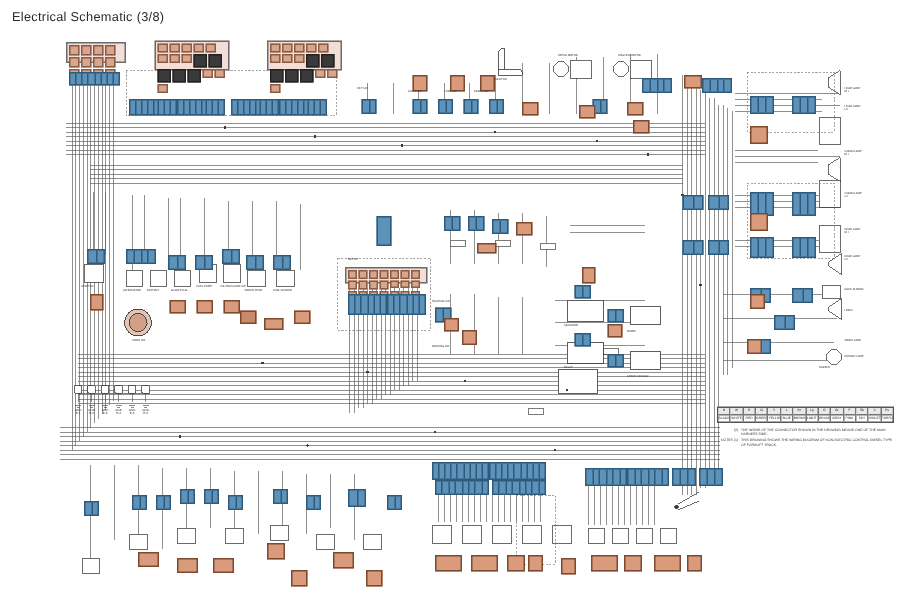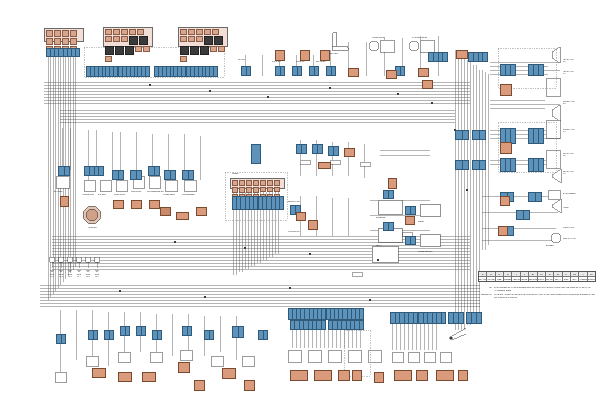--- a/index.html
+++ b/index.html
@@ -54,20 +54,21 @@
   .note .txt{font-size:2.3px;line-height:2.9px;color:#333;flex:1;}
 
   .ground-lbl{position:absolute;font-size:2px;line-height:2.4px;text-align:center;
               color:#333;white-space:pre;}
 </style>
 </head>
 <body>
 
 <div id="root">
 
+  <div class="title">Electrical Schematic (3/8)</div>
 
   <div class="canvas">
 
     <svg class="sheet" viewBox="0 0 600 403">
       <g id="wires" stroke="#5a5a5a" stroke-width="0.45" fill="none">
 
         <g id="tl-bundle">
           <path d="M48 55 V 300"></path>
             <path d="M50.5 55 V 297"></path>
             <path d="M53 55 V 294"></path>

